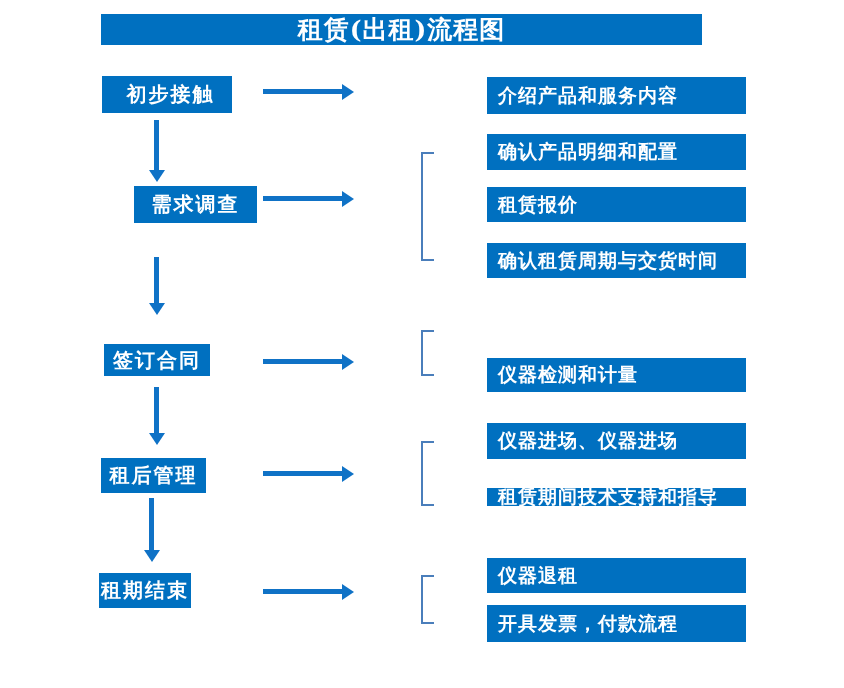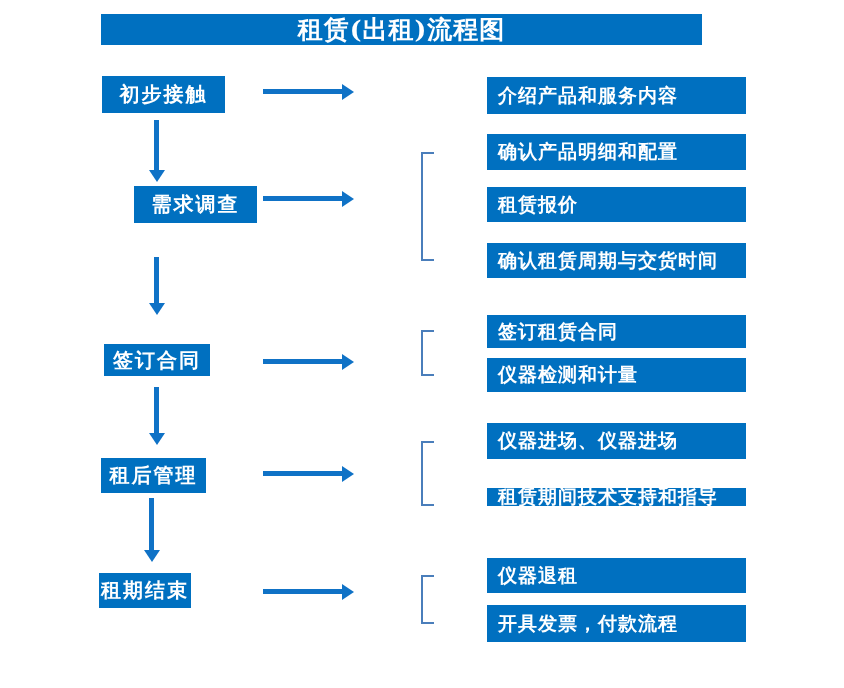--- a/index.html
+++ b/index.html
@@ -80,21 +80,21 @@
 </style>
 </head>
 <body>
 
 <div class="canvas">
 
   <div class="title-bar">
     <span>租赁(出租)流程图</span>
   </div>
 
-  <div class="stage" style="left:102px; top:76px;  width:123px; height:37px;">初步接触</div>
+  <div class="stage" style="left:102px; top:76px;  width:123px; height:37px;padding-left:7px;">初步接触</div>
   <div class="stage" style="left:102px; top:186px; width:123px; height:37px;margin-left:32px;">需求调查</div>
   <div class="stage" style="left:104px; top:344px; width:106px; height:32px;">签订合同</div>
   <div class="stage" style="left:101px; top:458px; width:105px; height:35px;">租后管理</div>
   <div class="stage" style="left:99px;  top:573px; width:92px; height:35px;">租期结束</div>
 
   <div class="varrow" style="left:149px; top:120px; height:62px;">
     <div class="shaft" style="height:50px;"></div>
     <div class="head"></div>
   </div>
   <div class="varrow" style="left:149px; top:257px; height:58px;">
@@ -133,20 +133,19 @@
 
   <div class="bracket" style="top:152px; height:109px;"></div>
   <div class="bracket" style="top:330px; height:46px;"></div>
   <div class="bracket" style="top:441px; height:65px;"></div>
   <div class="bracket" style="top:575px; height:49px;"></div>
 
   <div class="out-box" style="top:77px;  height:37px;">介绍产品和服务内容</div>
   <div class="out-box" style="top:134px; height:36px;">确认产品明细和配置</div>
   <div class="out-box" style="top:187px; height:35px;">租赁报价</div>
   <div class="out-box" style="top:243px; height:35px;">确认租赁周期与交货时间</div>
-  <div class="out-box" style="top:315px; height:33px;">签订租赁合同</div>
   <div class="out-box" style="top:358px; height:34px;">仪器检测和计量</div>
   <div class="out-box" style="top:423px; height:36px;">仪器进场、仪器进场</div>
   <div class="out-box" style="top:488px; height:18px;">租赁期间技术支持和指导</div>
   <div class="out-box" style="top:558px; height:35px;">仪器退租</div>
   <div class="out-box" style="top:605px; height:37px;">开具发票，付款流程</div>
 
 </div>
 
 </body></html>

